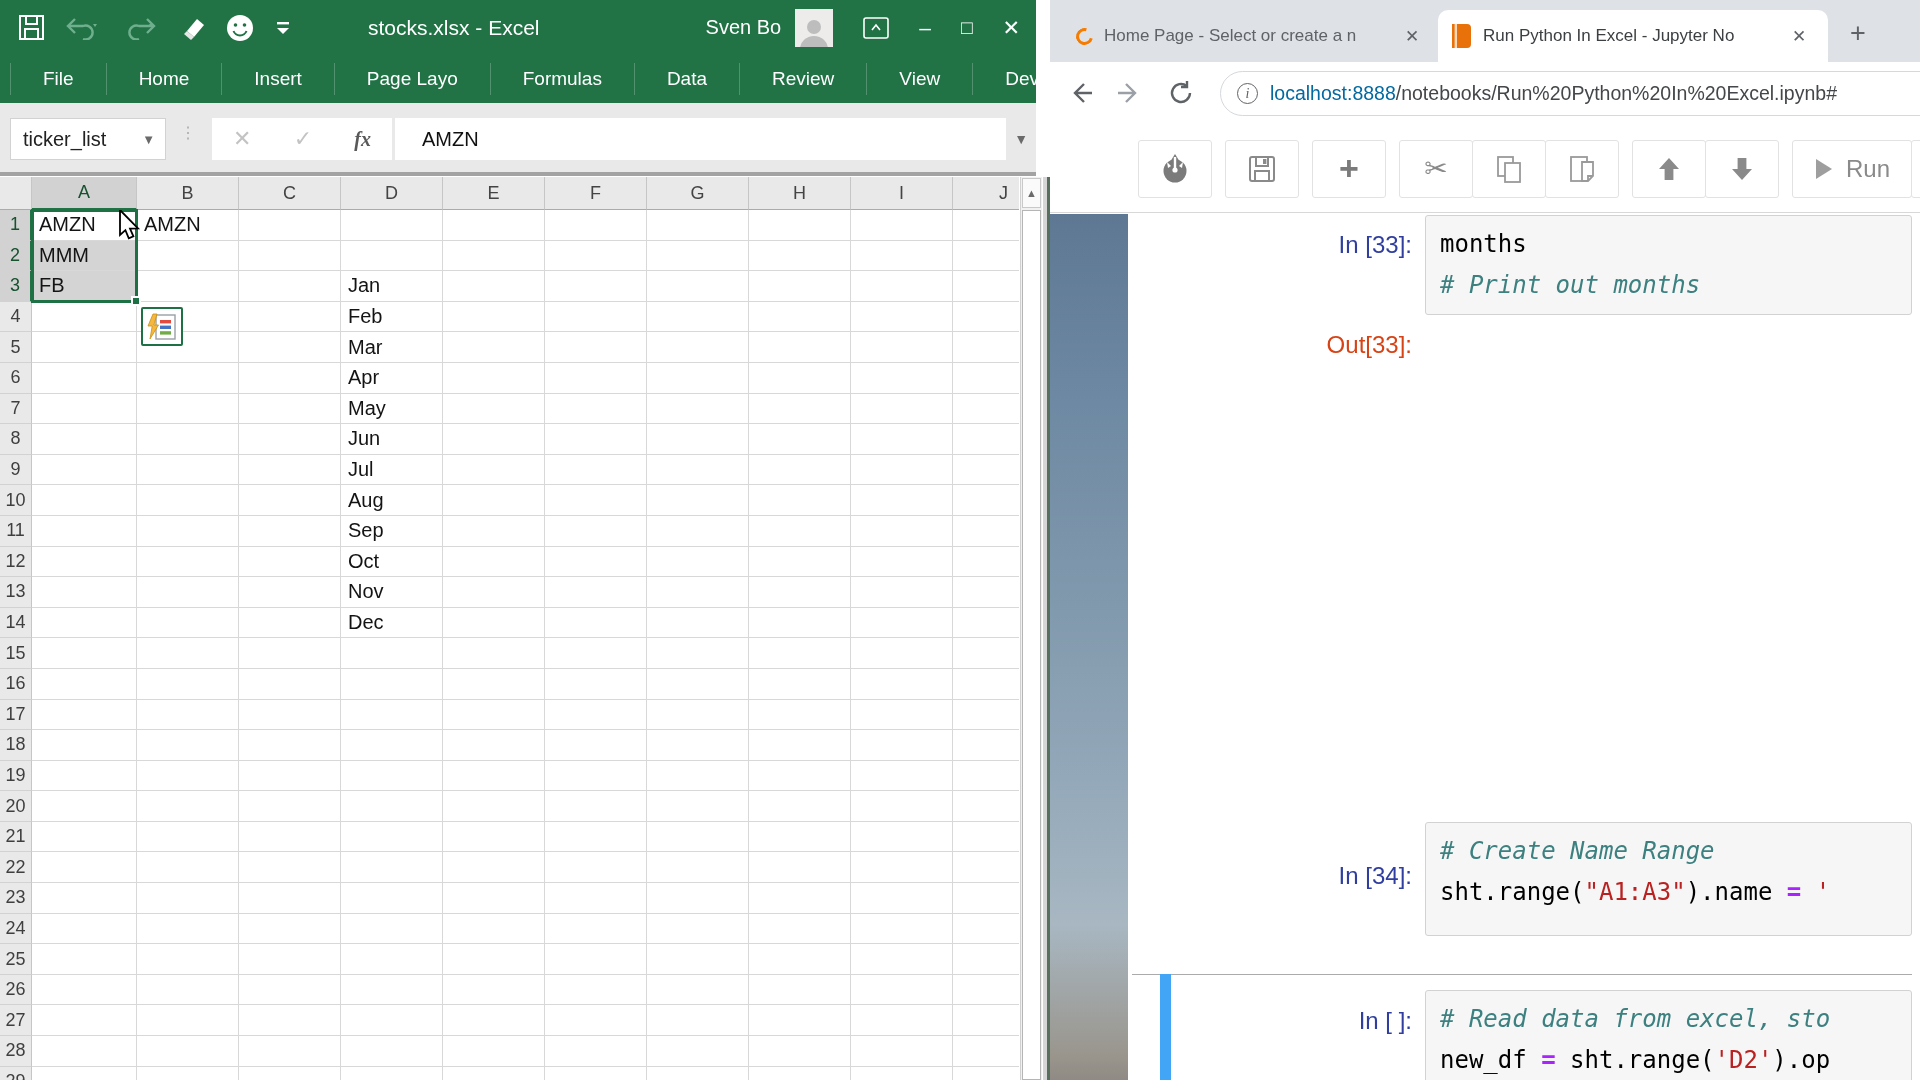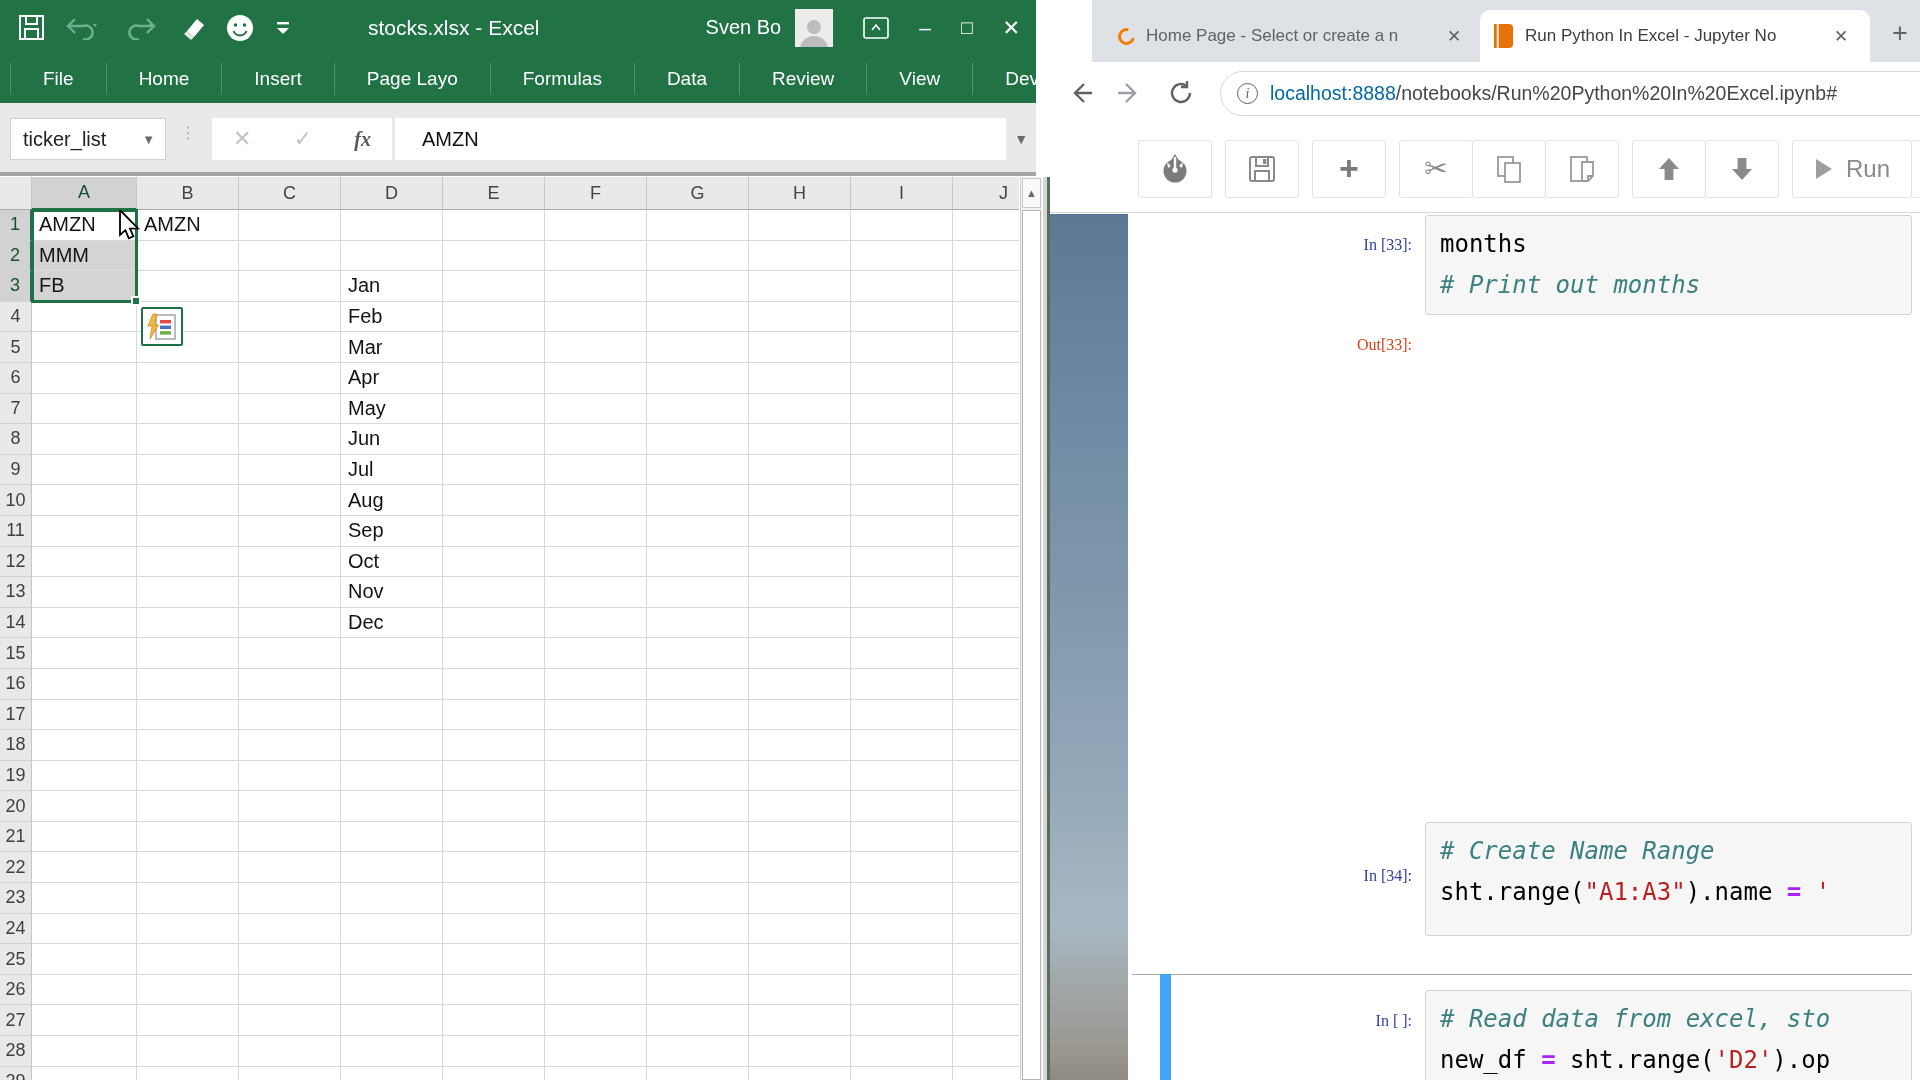--- a/index.html
+++ b/index.html
@@ -48,21 +48,21 @@
   .qa-btn { position:absolute; left:141px; top:130px; width:42px; height:39px; background:#fff; border:2px solid #1E7145; border-radius:2px; display:flex; align-items:center; justify-content:center; }
   .cursor { position:absolute; left:118px; top:33px; pointer-events:none; }
   .vscroll { position:absolute; left:1020px; top:0; width:22px; bottom:0; background:#F1F1F1; border-left:1px solid #D0D0D0; }
   .vs-up { position:absolute; left:1px; top:1px; right:1px; height:30px; background:#FAFAFA; border:1px solid #C9C9C9; display:flex; align-items:center; justify-content:center; color:#6a6a6a; font-size:11px; }
   .vs-thumb { position:absolute; left:1px; top:33px; right:1px; bottom:0; background:#FFFFFF; border:1px solid #B5B5B5; }
   .xl-edge1 { position:absolute; left:1043px; top:0; width:4px; bottom:0; background:#D6D6D6; }
   .xl-edge2 { position:absolute; left:1047px; top:0; width:3px; bottom:0; background:#57705E; }
 
   
   .browser { position:absolute; left:1050px; top:0; width:870px; height:1080px; background:#fff; }
-  .tabbar { position:relative; height:62px; background:#DEE1E6;margin-left:42px; }
+  .tabbar { position:relative; height:62px; background:#DEE1E6; }
   .tab { position:absolute; top:10px; height:52px; display:flex; align-items:center; gap:11px; padding:0 12px; font-size:17px; color:#5F6368; }
   .tab.active { background:#fff; border-radius:10px 10px 0 0; color:#3C4043; }
   .tab-title { white-space:nowrap; overflow:hidden; }
   .tab-close { font-size:17px; color:#5F6368; margin-left:2px; }
   .spinner { width:17px; height:17px; border:3px solid #F57C00; border-right-color:transparent; border-radius:50%; transform:rotate(-30deg); flex:none; }
   .newtab-btn { position:absolute; left:800px; top:18px; font-size:27px; color:#5F6368; font-weight:400; }
   .btoolbar { position:relative; height:63px; background:#fff; }
   .nav-ic { position:absolute; top:16px; width:30px; height:30px; color:#5F6368; display:flex; align-items:center; justify-content:center; }
   .addr { position:absolute; left:170px; right:-24px; top:9px; height:45px; border:1.5px solid #D5D8DC; border-radius:23px; background:#fff; display:flex; align-items:center; padding-left:16px; gap:12px; }
   .info-ic { width:21px; height:21px; border:1.5px solid #5F6368; border-radius:50%; color:#5F6368; font-size:14px; display:flex; align-items:center; justify-content:center; font-family:"Liberation Serif",serif; font-style:italic; flex:none; }
@@ -76,21 +76,21 @@
   .jgroup .jbtn + .jbtn { margin-left:-1px; }
   .jbtn.run { width:120px; gap:12px; font-size:24px; color:#8a8a8a; }
   .jbtn.partial { width:40px; }
   .scissors { font-size:28px; color:#8a8a8a; }
   .plus-g { font-size:34px; color:#7b7b7b; font-weight:bold; }
 
   .jcontent { position:absolute; top:214px; left:0; right:0; bottom:0; background:#fff; }
   .band { position:absolute; left:0; top:0; width:78px; bottom:0;
           background:linear-gradient(180deg,#5E7893 0%,#6E89A3 22%,#8199AD 45%,#93A8B9 65%,#A8B7C2 82%,#9A968E 97%,#8F8B84 100%); }
   .ncontainer { position:absolute; left:78px; top:0; right:0; bottom:0; background:#fff; }
-  .jprompt { position:absolute; left:190px; width:172px; text-align:right; font-family:Liberation Serif, serif; font-size:16px; line-height:41px; white-space:pre; }
+  .jprompt { position:absolute; left:190px; width:172px; text-align:right; font-family:Liberation Sans, sans-serif; font-size:24px; line-height:41px; white-space:pre; }
   .jprompt.in  { color:#303F9F; }
   .jprompt.out { color:#D84315; }
   .jinput { position:absolute; left:375px; width:487px; background:#F6F6F6; border:1.5px solid #D2D2D2; border-radius:3px; padding:8px 0 8px 14px; overflow:hidden; }
   .jcode { font-family:"DejaVu Sans Mono",monospace; font-size:24px; line-height:41px; white-space:pre; color:#000; }
   .jout { position:absolute; left:387px; font-family:"DejaVu Sans Mono",monospace; font-size:24.5px; line-height:40px; white-space:pre; color:#000; }
   .tok-com { color:#3D8080; font-style:italic; }
   .tok-str { color:#BA2121; }
   .tok-op  { color:#AA22FF; font-weight:bold; }
   .selbar { position:absolute; left:110px; width:11px; background:#42A5F5; }
   .selline { position:absolute; left:82px; right:8px; border-top:1.5px solid #ABABAB; }

